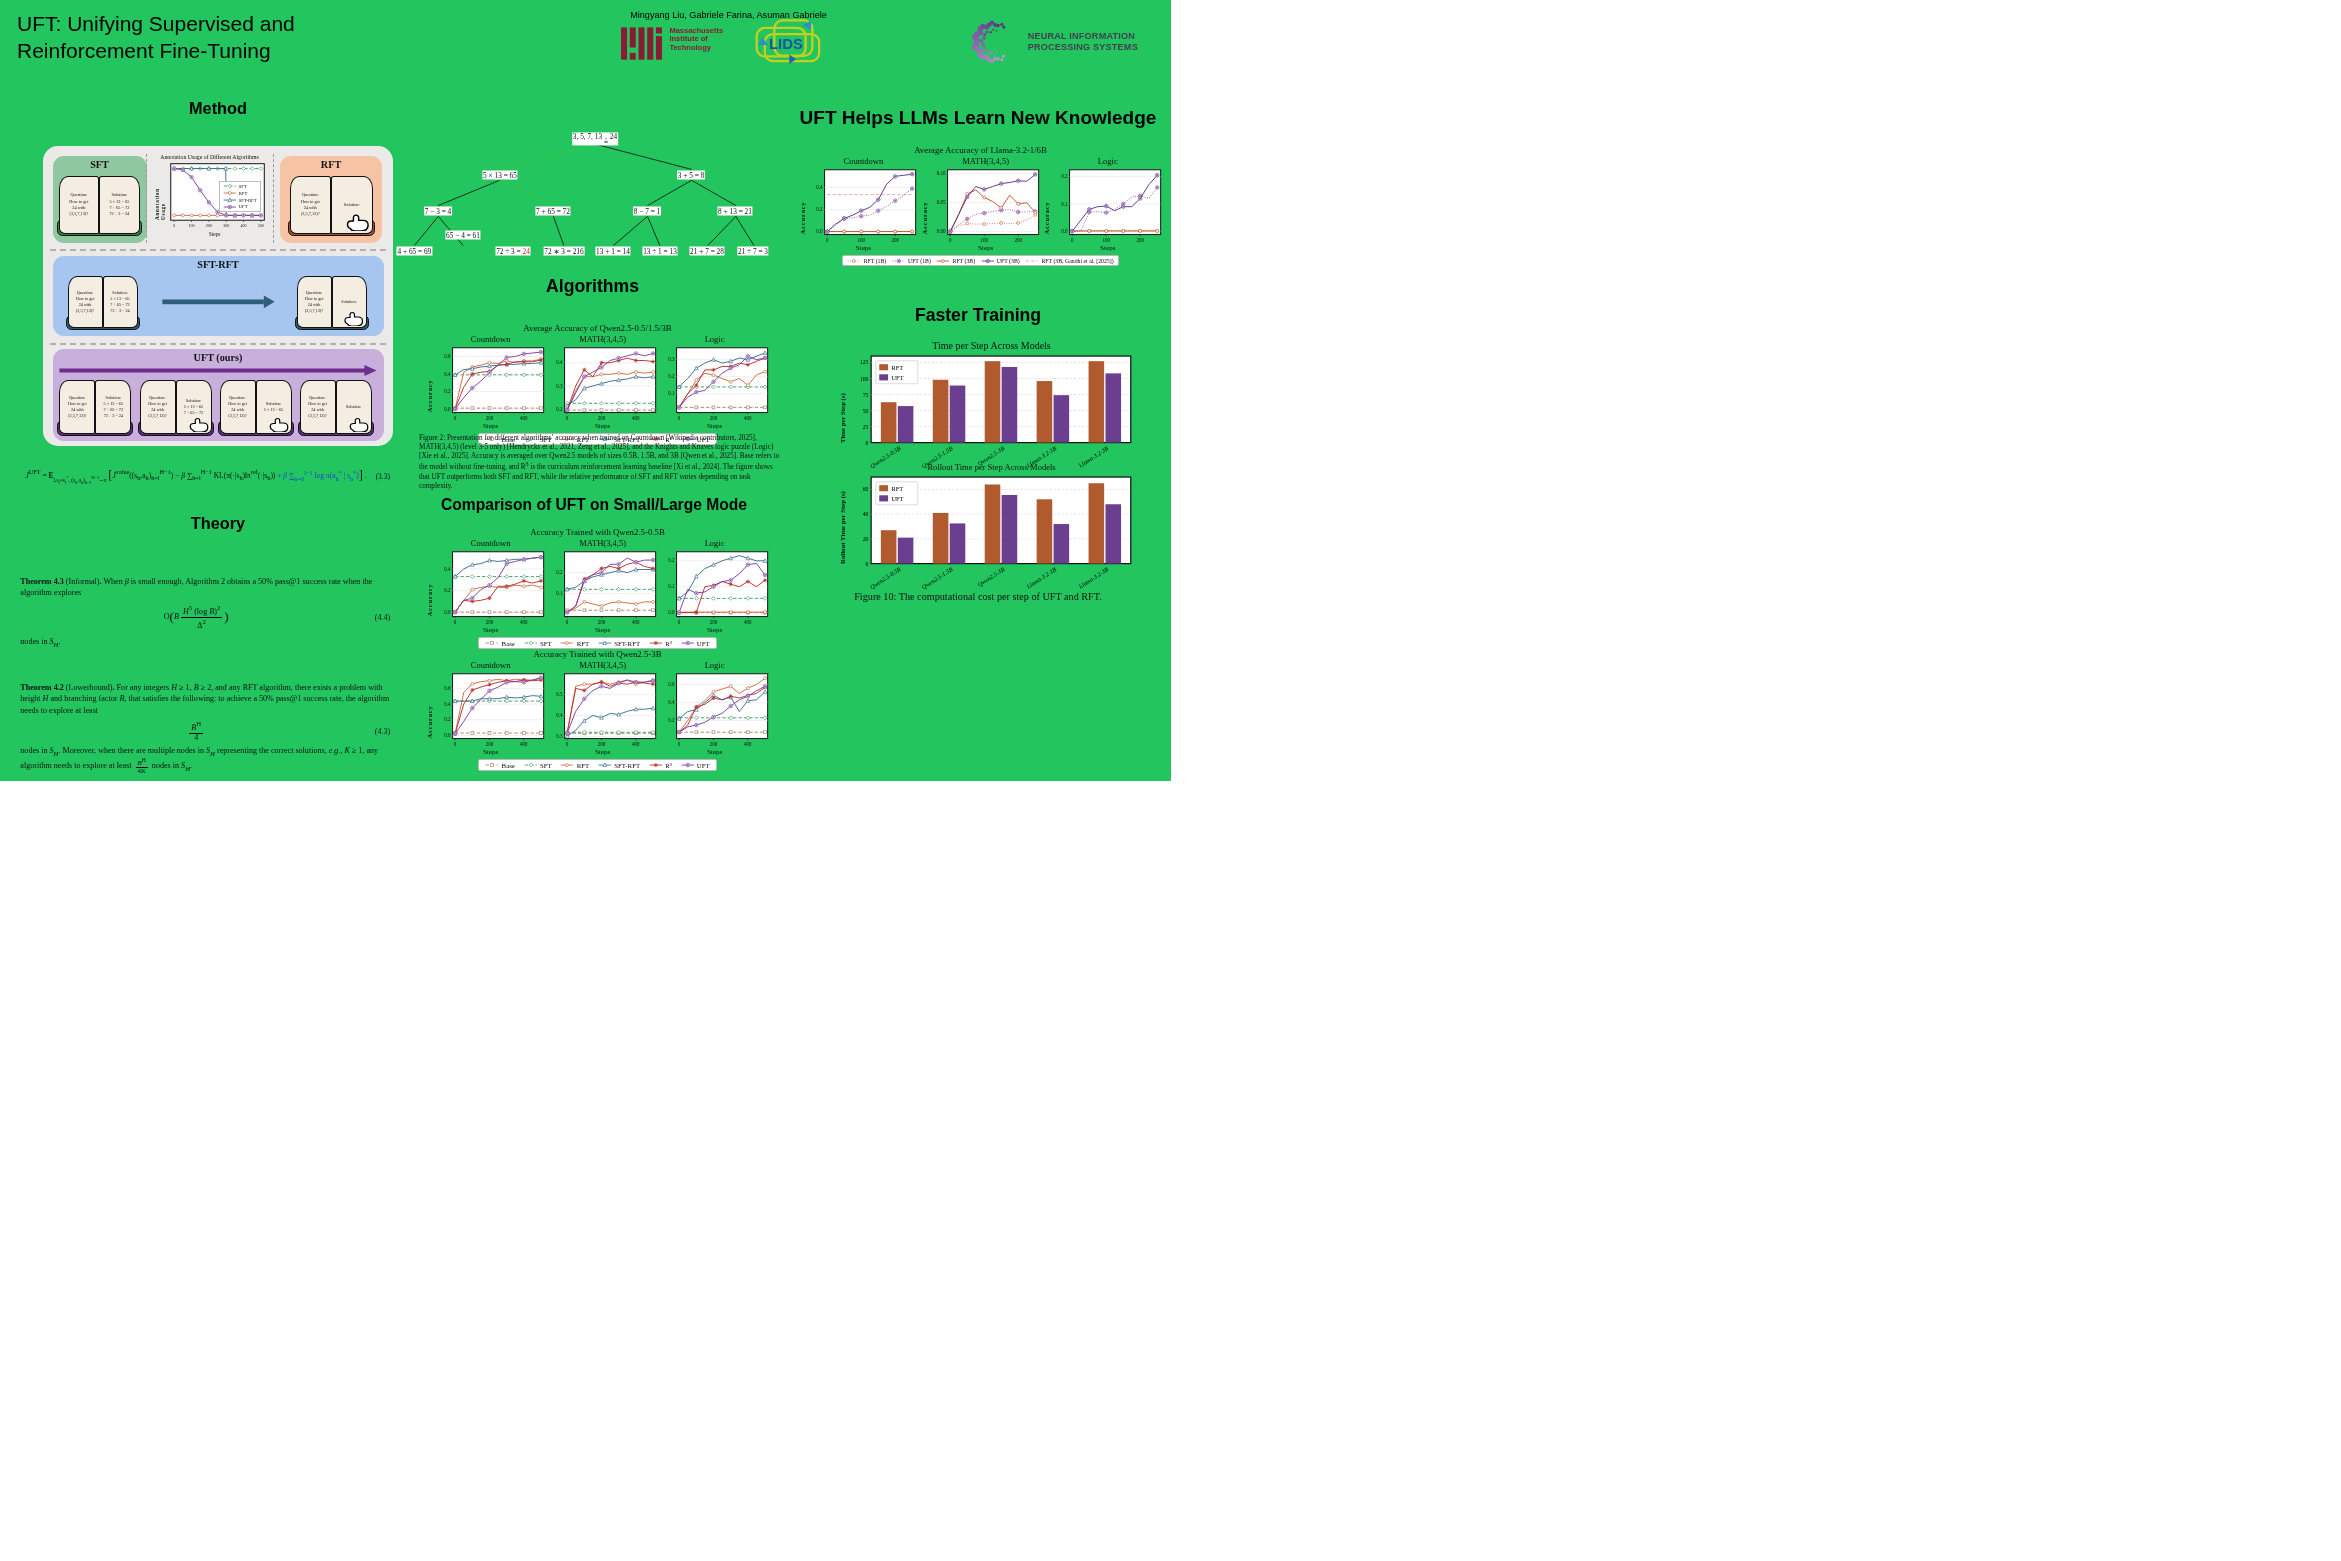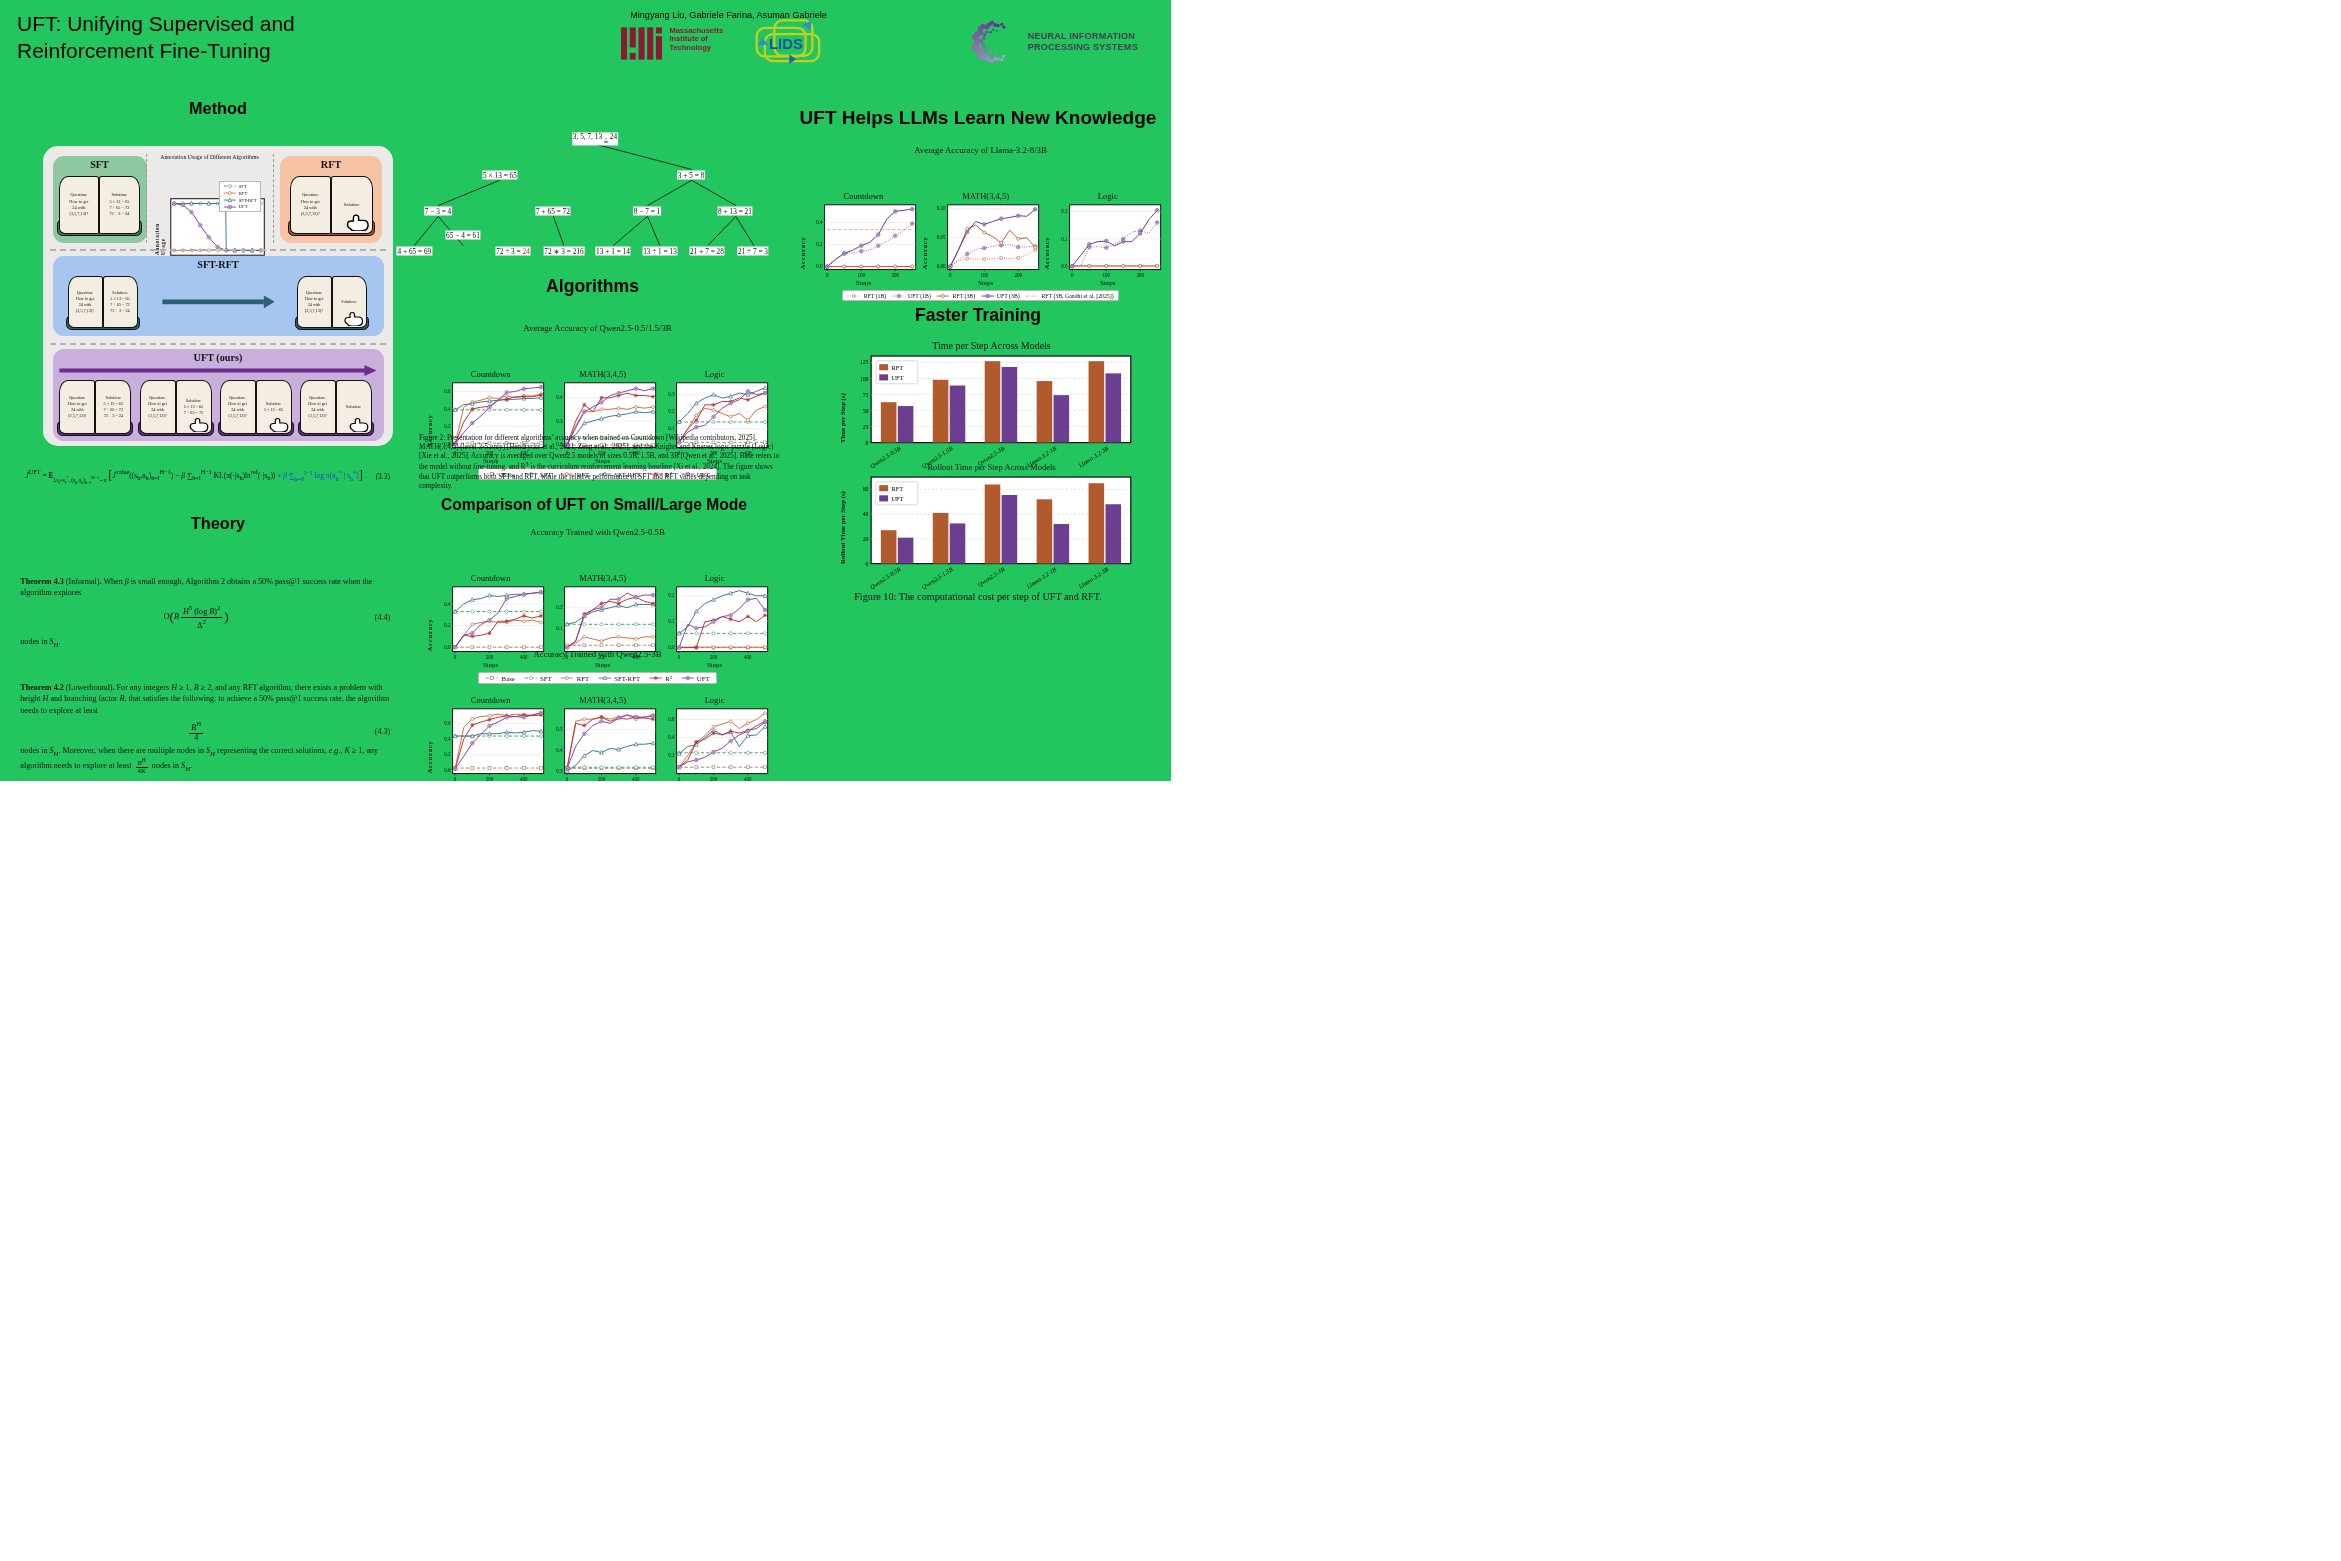--- a/index.html
+++ b/index.html
@@ -43,21 +43,21 @@
         position:relative;overflow:hidden;}
   .page.pl{border-radius:9.5px 2.7px 1.4px 6.8px / 12.2px 2.7px 1.4px 5.4px;border-right-width:0.9px;}
   .page.pr{border-radius:2.7px 9.5px 6.8px 1.4px / 2.7px 12.2px 5.4px 1.4px;border-left-width:0.9px;}
   .bl{line-height:1.45;}
   .hand{position:absolute;right:1.4px;bottom:1.4px;}
 
   
   .linefig{position:absolute;}
   .fig-title{text-align:center;font-size:8.8px;margin-bottom:1.4px;}
   .fig-row{display:flex;justify-content:center;align-items:flex-start;}
-  .panel{position:relative;display:flex;flex-direction:column;align-items:center;margin-top:35px;}
+  .panel{position:relative;display:flex;flex-direction:column;align-items:center;}
   .panel.has-yl{margin-left:10.2px;}
   .panel-title{font-size:8.5px;margin-bottom:0.7px;}
   .panel-xlabel{font-size:7.1px;margin-top:0px;}
   .panel-ylab{position:absolute;left:-8.8px;top:9.5px;bottom:17.6px;display:flex;align-items:center;
               writing-mode:vertical-rl;transform:rotate(180deg);font-weight:bold;font-size:6.8px;letter-spacing:0.7px;}
   .method-chart .panel-ylab{font-size:5.1px;left:-6.8px;}
   .method-chart .panel-xlabel{font-size:5.4px;}
   .fig-legend{display:flex;justify-content:center;align-items:center;gap:8.8px;border:0.7px solid #b9b9b9;
               border-radius:2px;padding:1.4px 6.1px;width:max-content;margin:3.4px auto 0;font-size:6.8px;background:#fff;}
   .fig-legend.small{font-size:5.8px;gap:5.4px;padding:1.4px 4.1px;}
@@ -1309,21 +1309,21 @@
             <line x1="1" y1="4.5" x2="19" y2="4.5" stroke="#7d3fa0" stroke-width="1.3"></line>
             <circle cx="10" cy="4.5" r="2.6" fill="#fff" stroke="#7d3fa0" stroke-width="1"></circle>
             <path d="M8.5 4.5 H11.5 M10 3 V6" stroke="#7d3fa0" stroke-width="1.1" fill="none"></path>
           </svg>
           <span>UFT</span>
         </span>
       </div>
   </div>
 
   <div class="linefig" style="left:792px;top:145px;width:377px">
-    <div class="fig-title">Average Accuracy of Llama-3.2-8/3B</div>
+    <div class="fig-title">Average Accuracy of Llama-3.2-1/6B</div>
     <div class="fig-row">
         <div class="panel has-yl">
           <div class="panel-title">Countdown</div>
           <svg width="112" height="77" viewBox="0 0 166 114">
             <rect x="26" y="4" width="135" height="96" fill="#ffffff" stroke="#222" stroke-width="1.6"></rect>
             <line x1="26" y1="95.8974358974359" x2="161" y2="95.8974358974359" stroke="#e2e2e2" stroke-width="0.8"></line>
             <text x="23" y="98.3974358974359" text-anchor="end" font-size="7.5" fill="#111" font-family="Liberation Serif,serif">0.0</text>
             <line x1="26" y1="63.07692307692308" x2="161" y2="63.07692307692308" stroke="#e2e2e2" stroke-width="0.8"></line>
             <text x="23" y="65.57692307692308" text-anchor="end" font-size="7.5" fill="#111" font-family="Liberation Serif,serif">0.2</text>
             <line x1="26" y1="30.25641025641026" x2="161" y2="30.25641025641026" stroke="#e2e2e2" stroke-width="0.8"></line>

